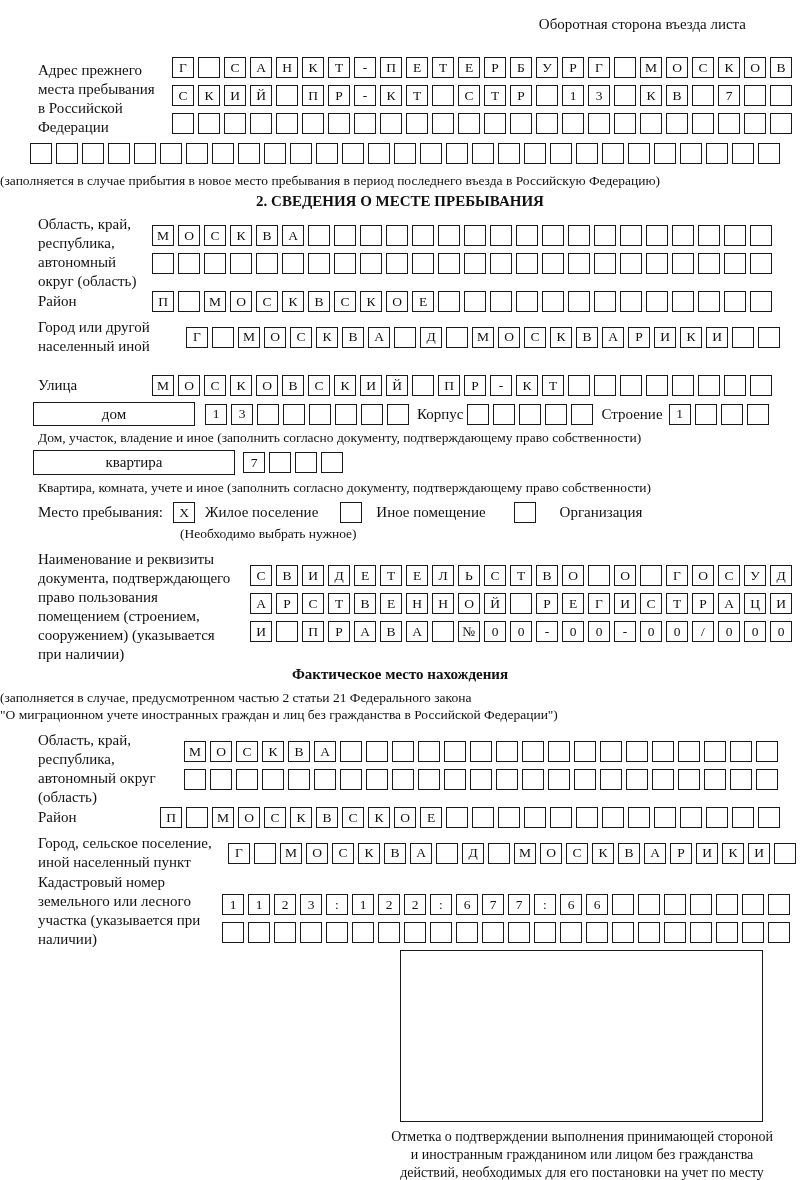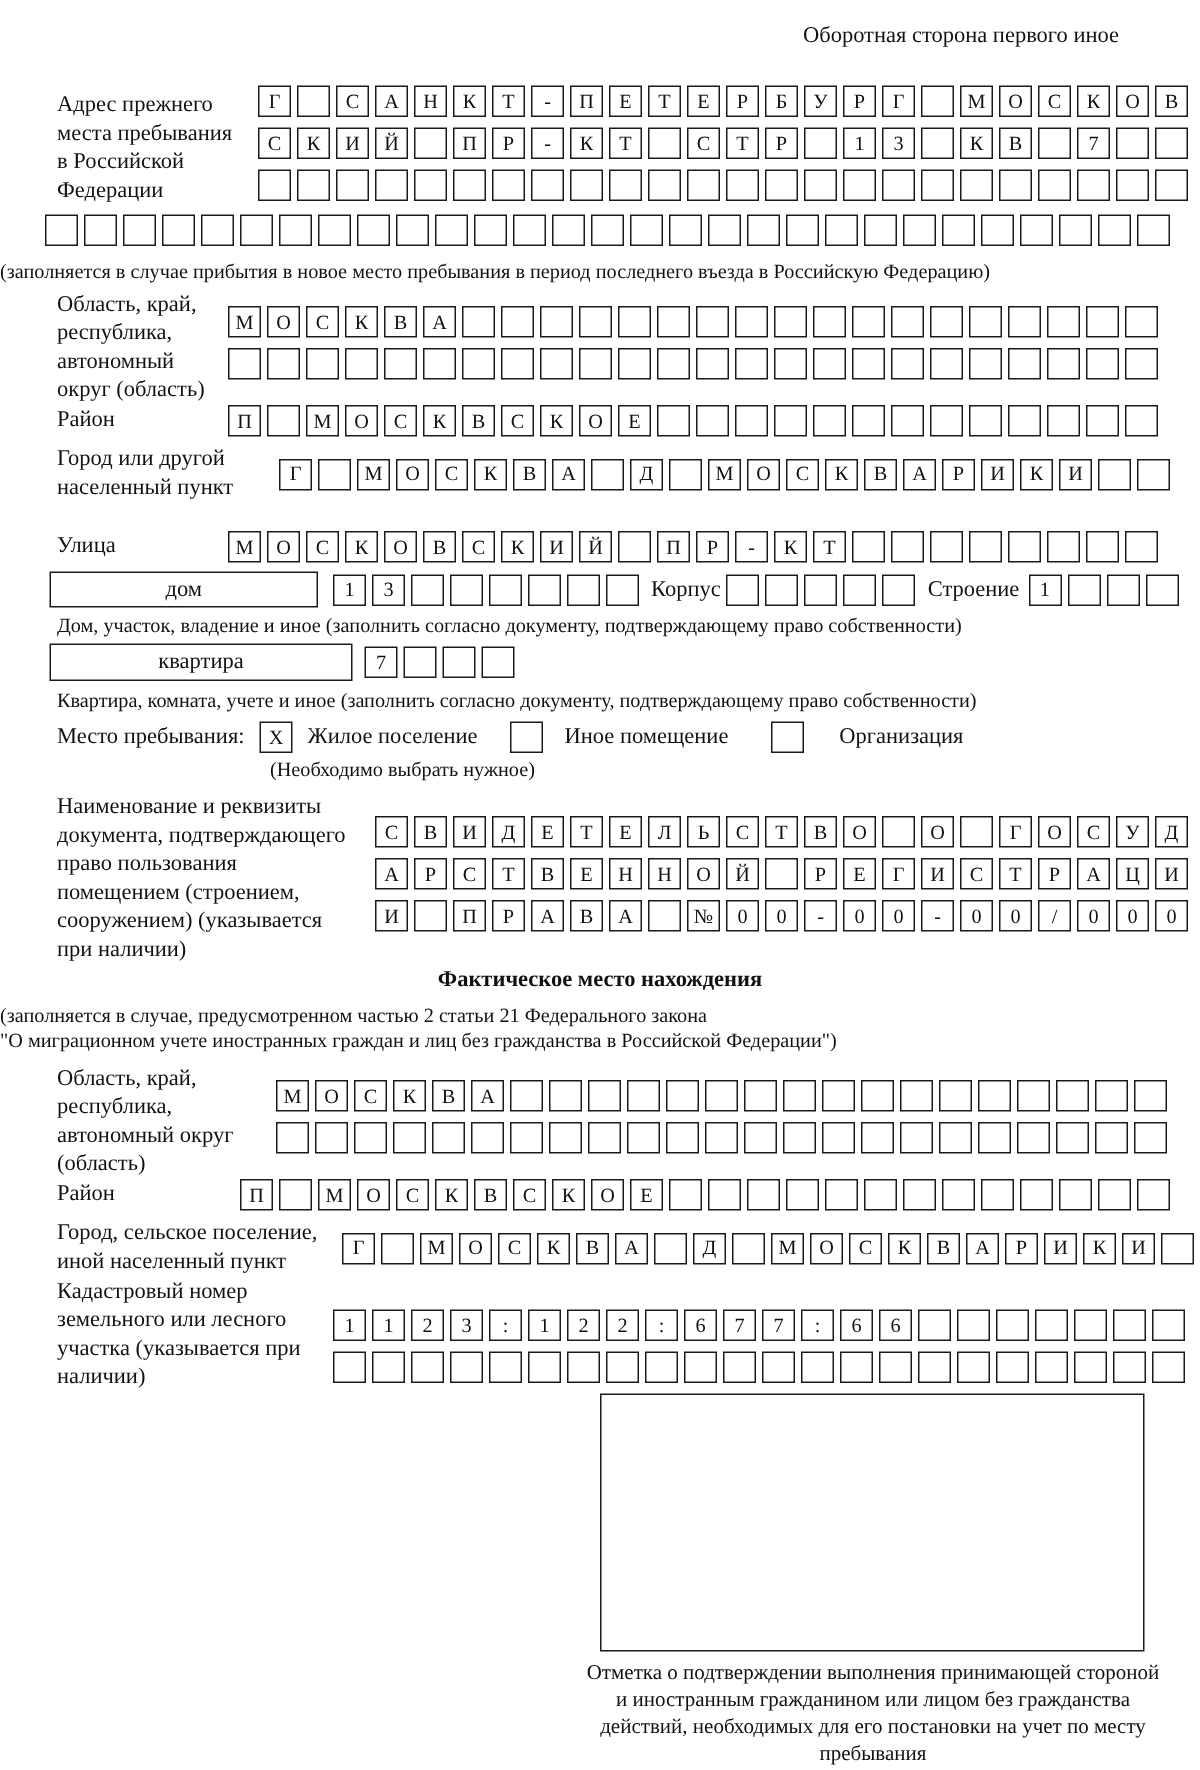--- a/index.html
+++ b/index.html
@@ -20,21 +20,21 @@
   .houserow{display:flex;align-items:center;padding-left:33px;font-size:15px;}
   .stayrow{display:flex;align-items:center;padding-left:38px;font-size:15px;}
   .stamp-box{box-sizing:border-box;width:363px;height:172px;border:1.8px solid #1a1a1a;margin-left:400px;background:#fff;}
   .caption{width:382px;margin-left:391px;text-align:center;font-size:14px;line-height:18px;}
 </style>
 </head>
 <body>
 
 <div class="page">
 
-  <div class="hdr">Оборотная сторона первого иное</div>
+  <div class="hdr">Оборотная сторона въезда листа</div>
 
   <div class="group" style="margin-top:24px">
     <div class="label" style="width:122px">Адрес прежнего места пребывания в Российской Федерации</div>
     <div class="rows" style="margin-left:12px">
       <div class="cells">
           <span class="cbox">Г</span>
           <span class="cbox"></span>
           <span class="cbox">С</span>
           <span class="cbox">А</span>
           <span class="cbox">Н</span>
@@ -138,20 +138,21 @@
       <span class="cbox"></span>
       <span class="cbox"></span>
       <span class="cbox"></span>
       <span class="cbox"></span>
       <span class="cbox"></span>
       <span class="cbox"></span>
       <span class="cbox"></span>
     </div>
   <div class="note center" style="margin-top:8px">(заполняется в случае прибытия в новое место пребывания в период последнего въезда в Российскую Федерацию)</div>
 
+  <div class="sect-title" style="margin-top:4px">2. СВЕДЕНИЯ О МЕСТЕ ПРЕБЫВАНИЯ</div>
 
   <div class="group" style="margin-top:5px">
     <div class="label" style="width:100px">Область, край, республика, автономный округ (область)</div>
     <div class="rows" style="margin-left:14px">
       <div class="cells">
           <span class="cbox">М</span>
           <span class="cbox">О</span>
           <span class="cbox">С</span>
           <span class="cbox">К</span>
           <span class="cbox">В</span>
@@ -228,21 +229,21 @@
         <span class="cbox"></span>
         <span class="cbox"></span>
         <span class="cbox"></span>
         <span class="cbox"></span>
         <span class="cbox"></span>
         <span class="cbox"></span>
       </div>
   </div>
 
   <div class="group" style="margin-top:6px">
-    <div class="label" style="width:130px">Город или другой населенный пункт</div>
+    <div class="label" style="width:130px">Город или другой населенный иной</div>
     <div class="cells" style="margin-left:18px">
         <span class="cbox">Г</span>
         <span class="cbox"></span>
         <span class="cbox">М</span>
         <span class="cbox">О</span>
         <span class="cbox">С</span>
         <span class="cbox">К</span>
         <span class="cbox">В</span>
         <span class="cbox">А</span>
         <span class="cbox"></span>
@@ -287,21 +288,21 @@
         <span class="cbox"></span>
         <span class="cbox"></span>
         <span class="cbox"></span>
         <span class="cbox"></span>
         <span class="cbox"></span>
         <span class="cbox"></span>
       </div>
   </div>
 
   <div class="houserow" style="margin-top:6px">
-    <div class="bigbox" style="width:179px;height:24px">дом</div>
+    <div class="bigbox" style="width:162px;height:24px">дом</div>
     <div class="cells" style="margin-left:10px">
         <span class="cbox">1</span>
         <span class="cbox">3</span>
         <span class="cbox"></span>
         <span class="cbox"></span>
         <span class="cbox"></span>
         <span class="cbox"></span>
         <span class="cbox"></span>
         <span class="cbox"></span>
       </div>

